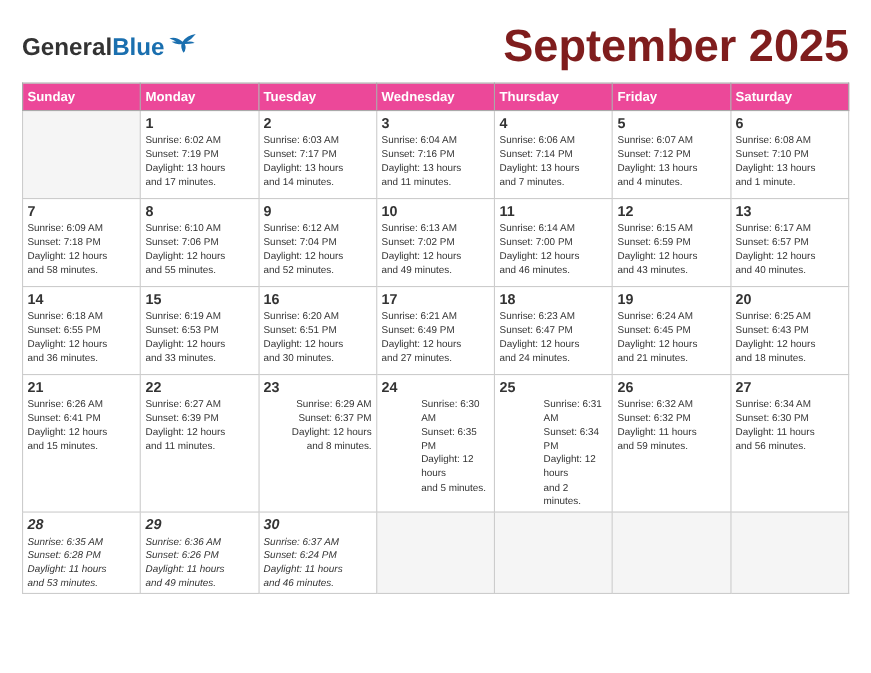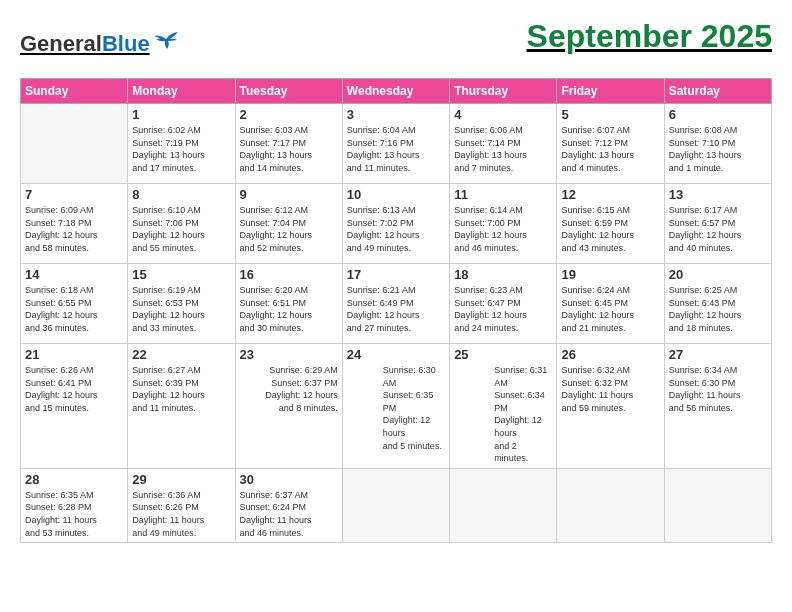--- a/index.html
+++ b/index.html
@@ -12,36 +12,35 @@
     }
     .page {
       width: 792px;
       height: 612px;
       padding: 18px 20px 10px 20px;
       background: #fff;
     }
     .header {
       display: flex;
       justify-content: space-between;
-      align-items: flex-end;
-      margin-bottom: 23px;
-      text-decoration: underline;
+      align-items: center;
+      margin-bottom: 10px;
     }
     .logo {
       display: flex;
       flex-direction: column;
       align-items: flex-start;
     }
     .title-block {
       text-align: right;
     }
     .month-year {
-      font-size: 32px;
+      font-size: 41px;
       font-weight: bold;
-      color: #15803d;
+      color: #7f1d1d;
     }
     .location {
       font-size: 16px;
       color: #555;
     }
     .calendar {
       width: 100%;
       border-collapse: collapse;
       table-layout: fixed;
     }
@@ -73,20 +72,21 @@
       display: block;
       margin-bottom: 2px;
     }
     .day-info {
       font-size: 9px;
       line-height: 1.4;
       color: #333;
     }
     .last-row td {
       height: 68px;
+      font-style: italic;
     }
   </style>
 </head>
 <body>
 
 <div class="page">
   <div class="header">
     <div class="logo">
       <div style="display:flex; align-items:flex-end;">
         <div style="font-size:22px; font-weight:bold; line-height:1;">

